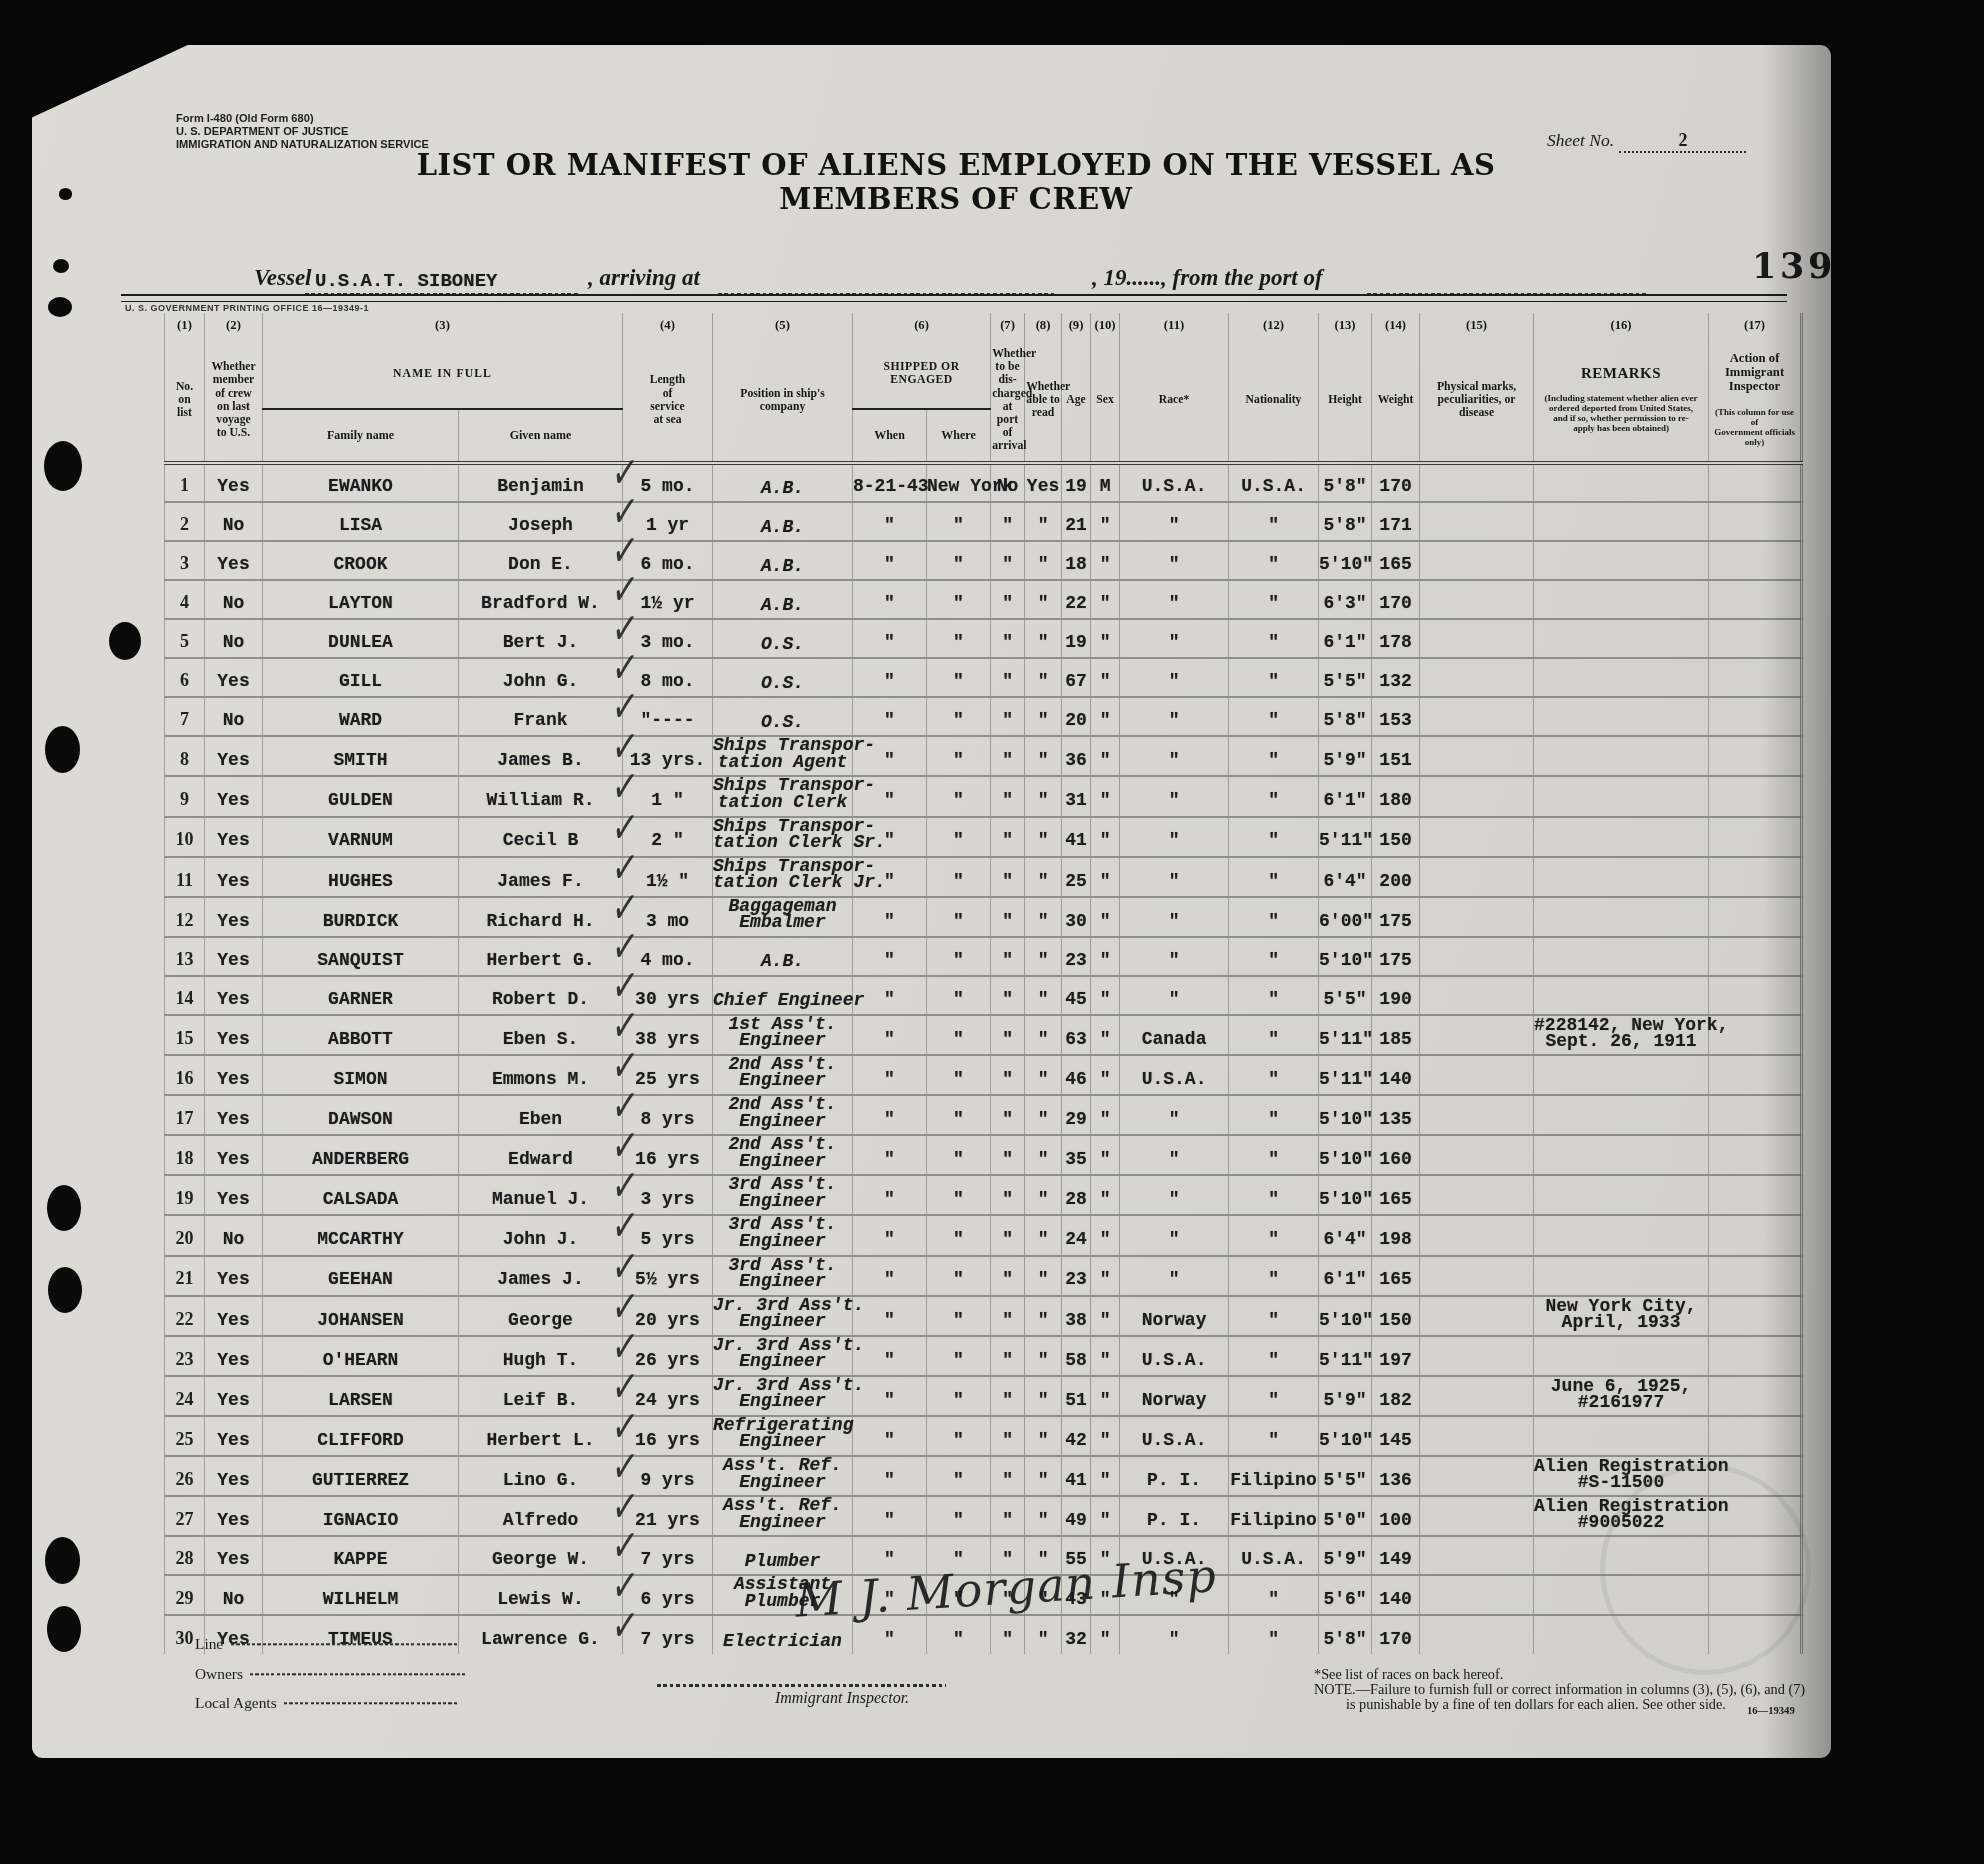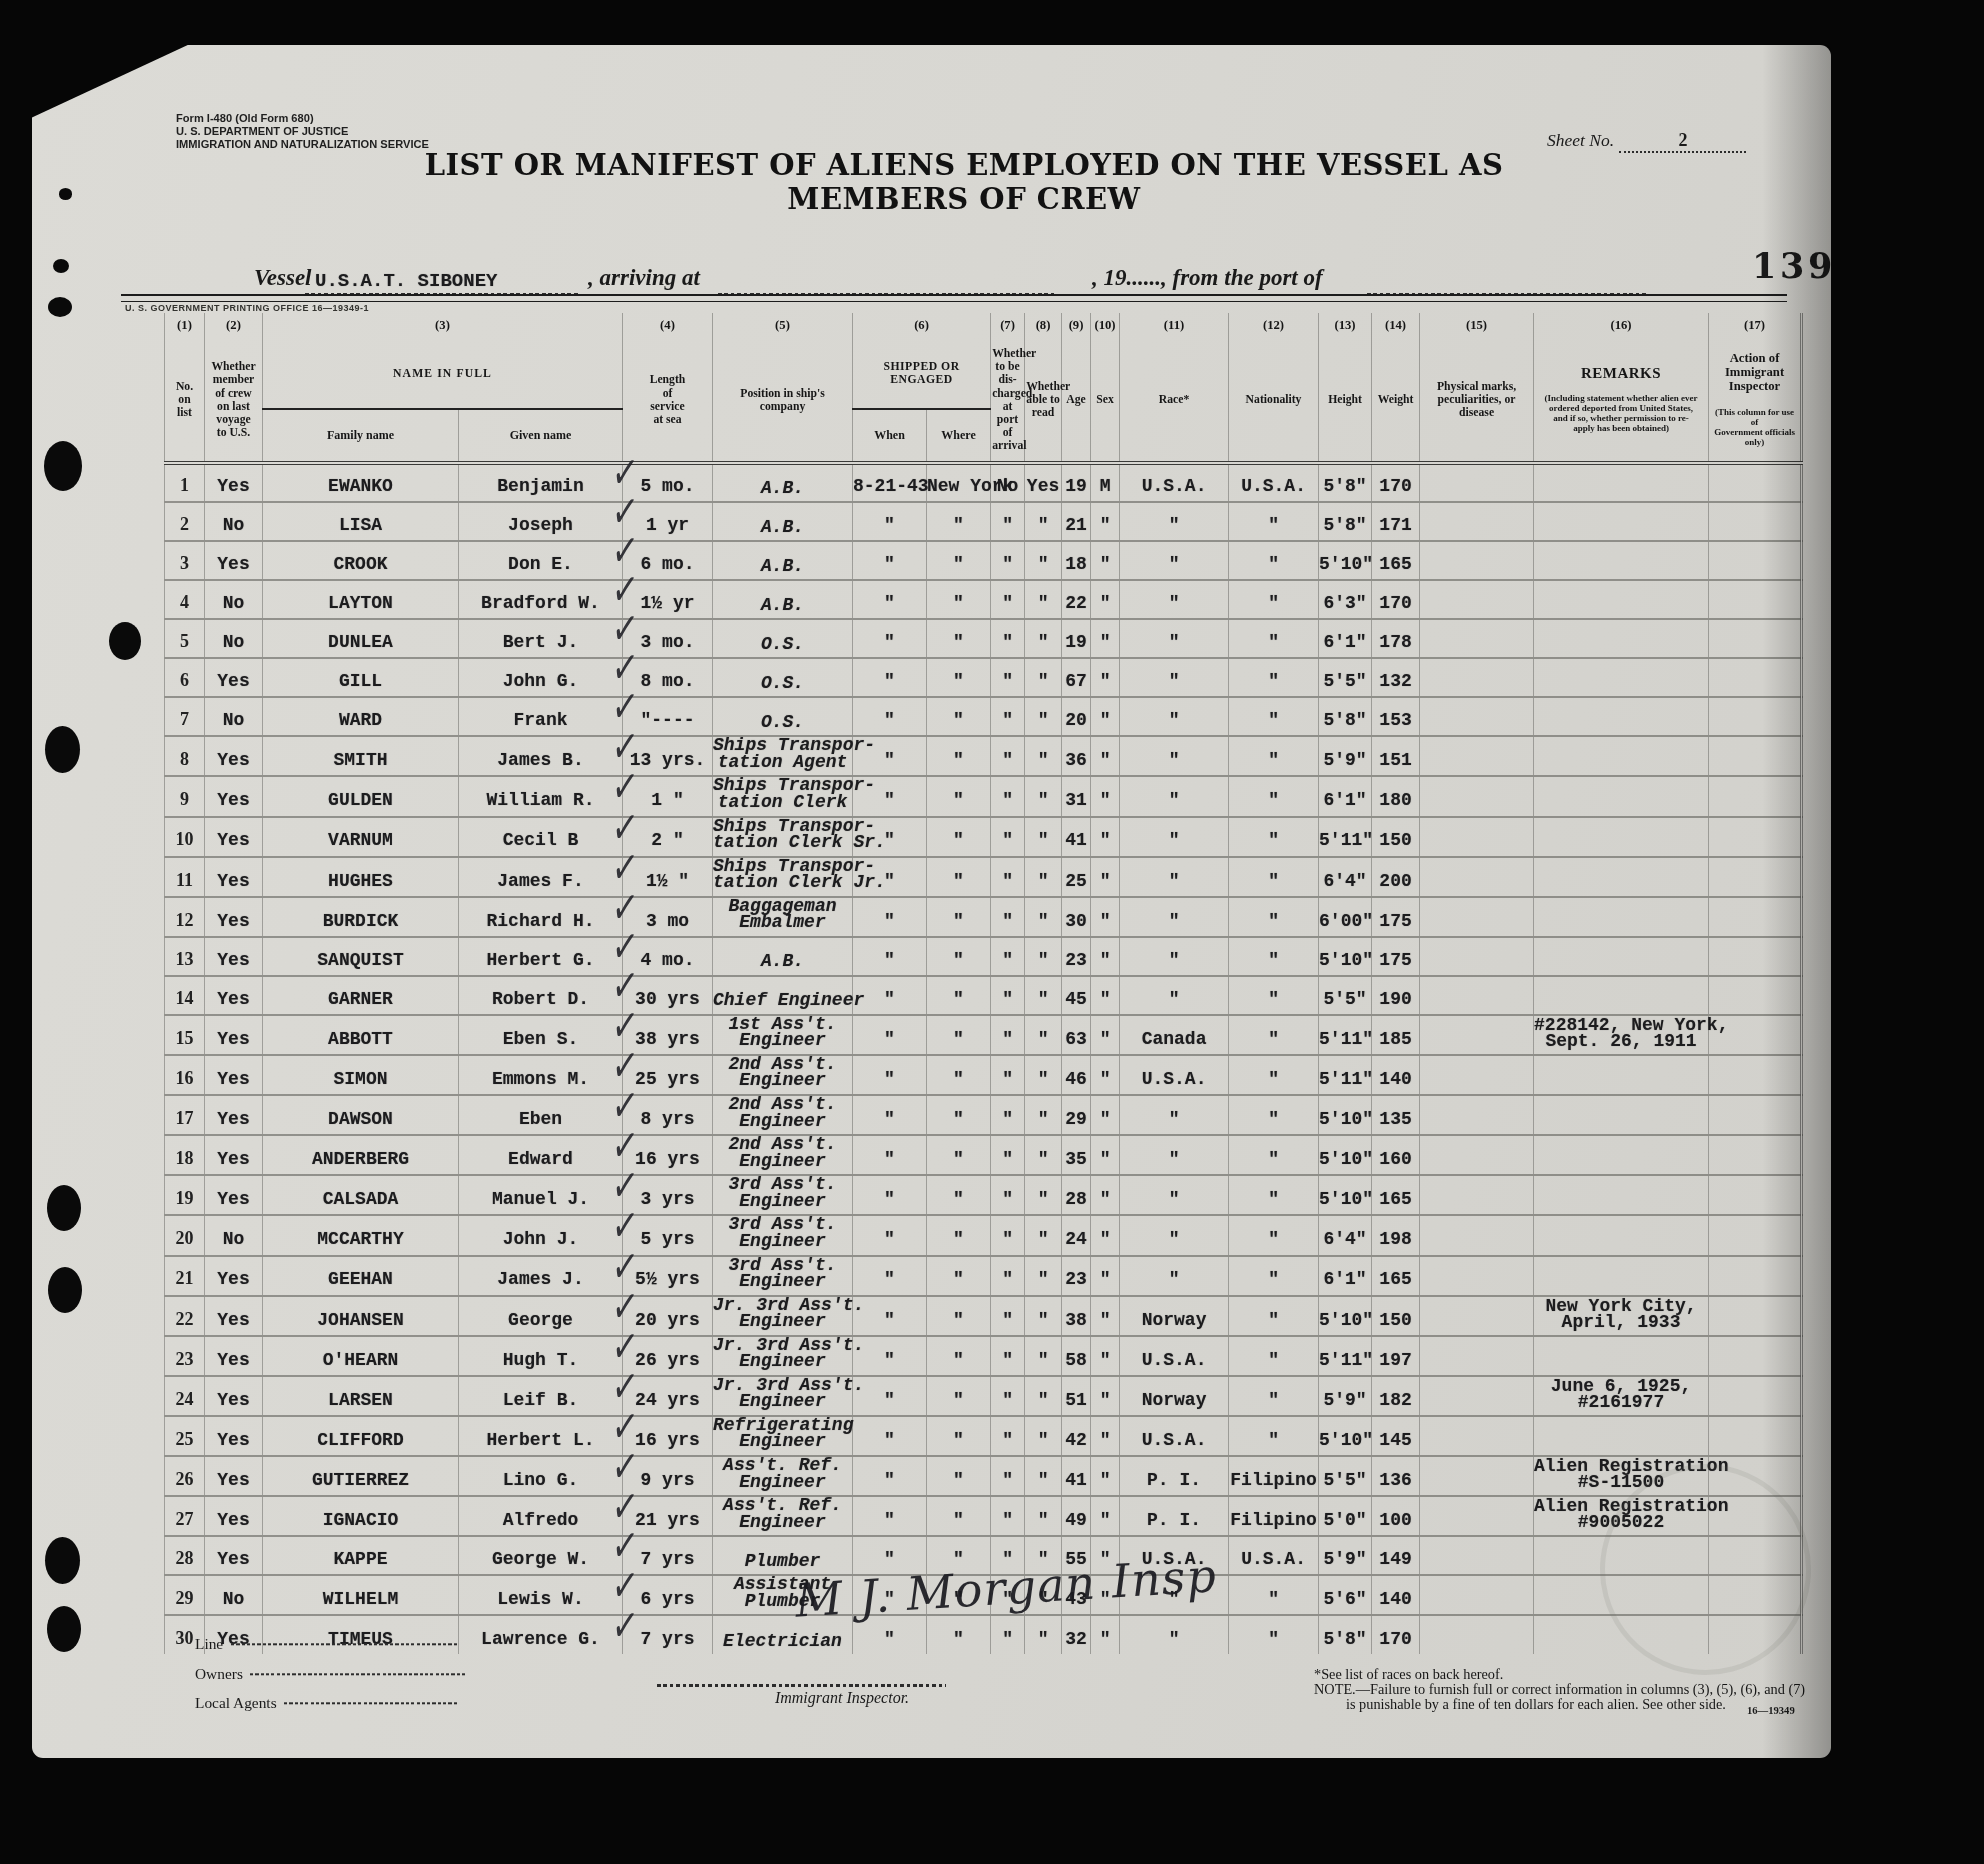--- a/index.html
+++ b/index.html
@@ -14,21 +14,21 @@
   .hole{position:absolute;background:#0a0a0a;border-radius:50%;}
   .abs{position:absolute;}
   .dotline{position:absolute;height:2.1px;
          background-image:repeating-linear-gradient(90deg,#2c2c2c 0 3.7px,transparent 3.7px 6.4px);}
   .form-id{left:144px;top:66px;font-family:"Liberation Sans",sans-serif;font-weight:bold;
          font-size:11.7px;line-height:13.2px;color:#1f1f1f;transform:scaleX(.95);transform-origin:left;}
   .sheet{left:1515px;top:85px;font-size:17.5px;}
   .sheet-label{font-style:italic;}
   .sheet-no{display:inline-block;width:127px;text-align:center;font-weight:bold;font-size:18px;
          border-bottom:2.1px dotted #2b2b2b;margin-left:5.3px;}
-  .title{left:339px;top:103px;width:1186px;text-align:center;font-family:"DejaVu Serif",serif;
+  .title{left:331px;top:103px;width:1186px;text-align:center;font-family:"DejaVu Serif",serif;
          font-weight:bold;font-size:29px;letter-spacing:0.5px;color:#121212;}
   .subtitle1{left:79px;top:141px;width:1642px;text-align:center;font-weight:bold;font-size:16px;}
   .subtitle2{left:79px;top:163px;width:1642px;text-align:center;font-weight:bold;font-size:16px;}
   .typew{font-family:"Liberation Mono",monospace;font-weight:700;color:#1c1c1e;
          text-shadow:0 0 1.1px rgba(25,25,30,.38);}
   .vessel-label{left:222px;top:220px;font-size:23px;font-style:italic;font-weight:bold;}
   .vessel-name{left:283px;top:225px;font-size:19px;}
   .arriving-label{left:556px;top:220px;font-size:23px;font-style:italic;font-weight:bold;}
   .port-label{left:1032px;top:220px;font-size:23px;font-style:italic;font-weight:bold;margin-left:28px;}
   .page-number{left:1720px;top:200px;font-family:"DejaVu Serif",serif;font-weight:bold;

